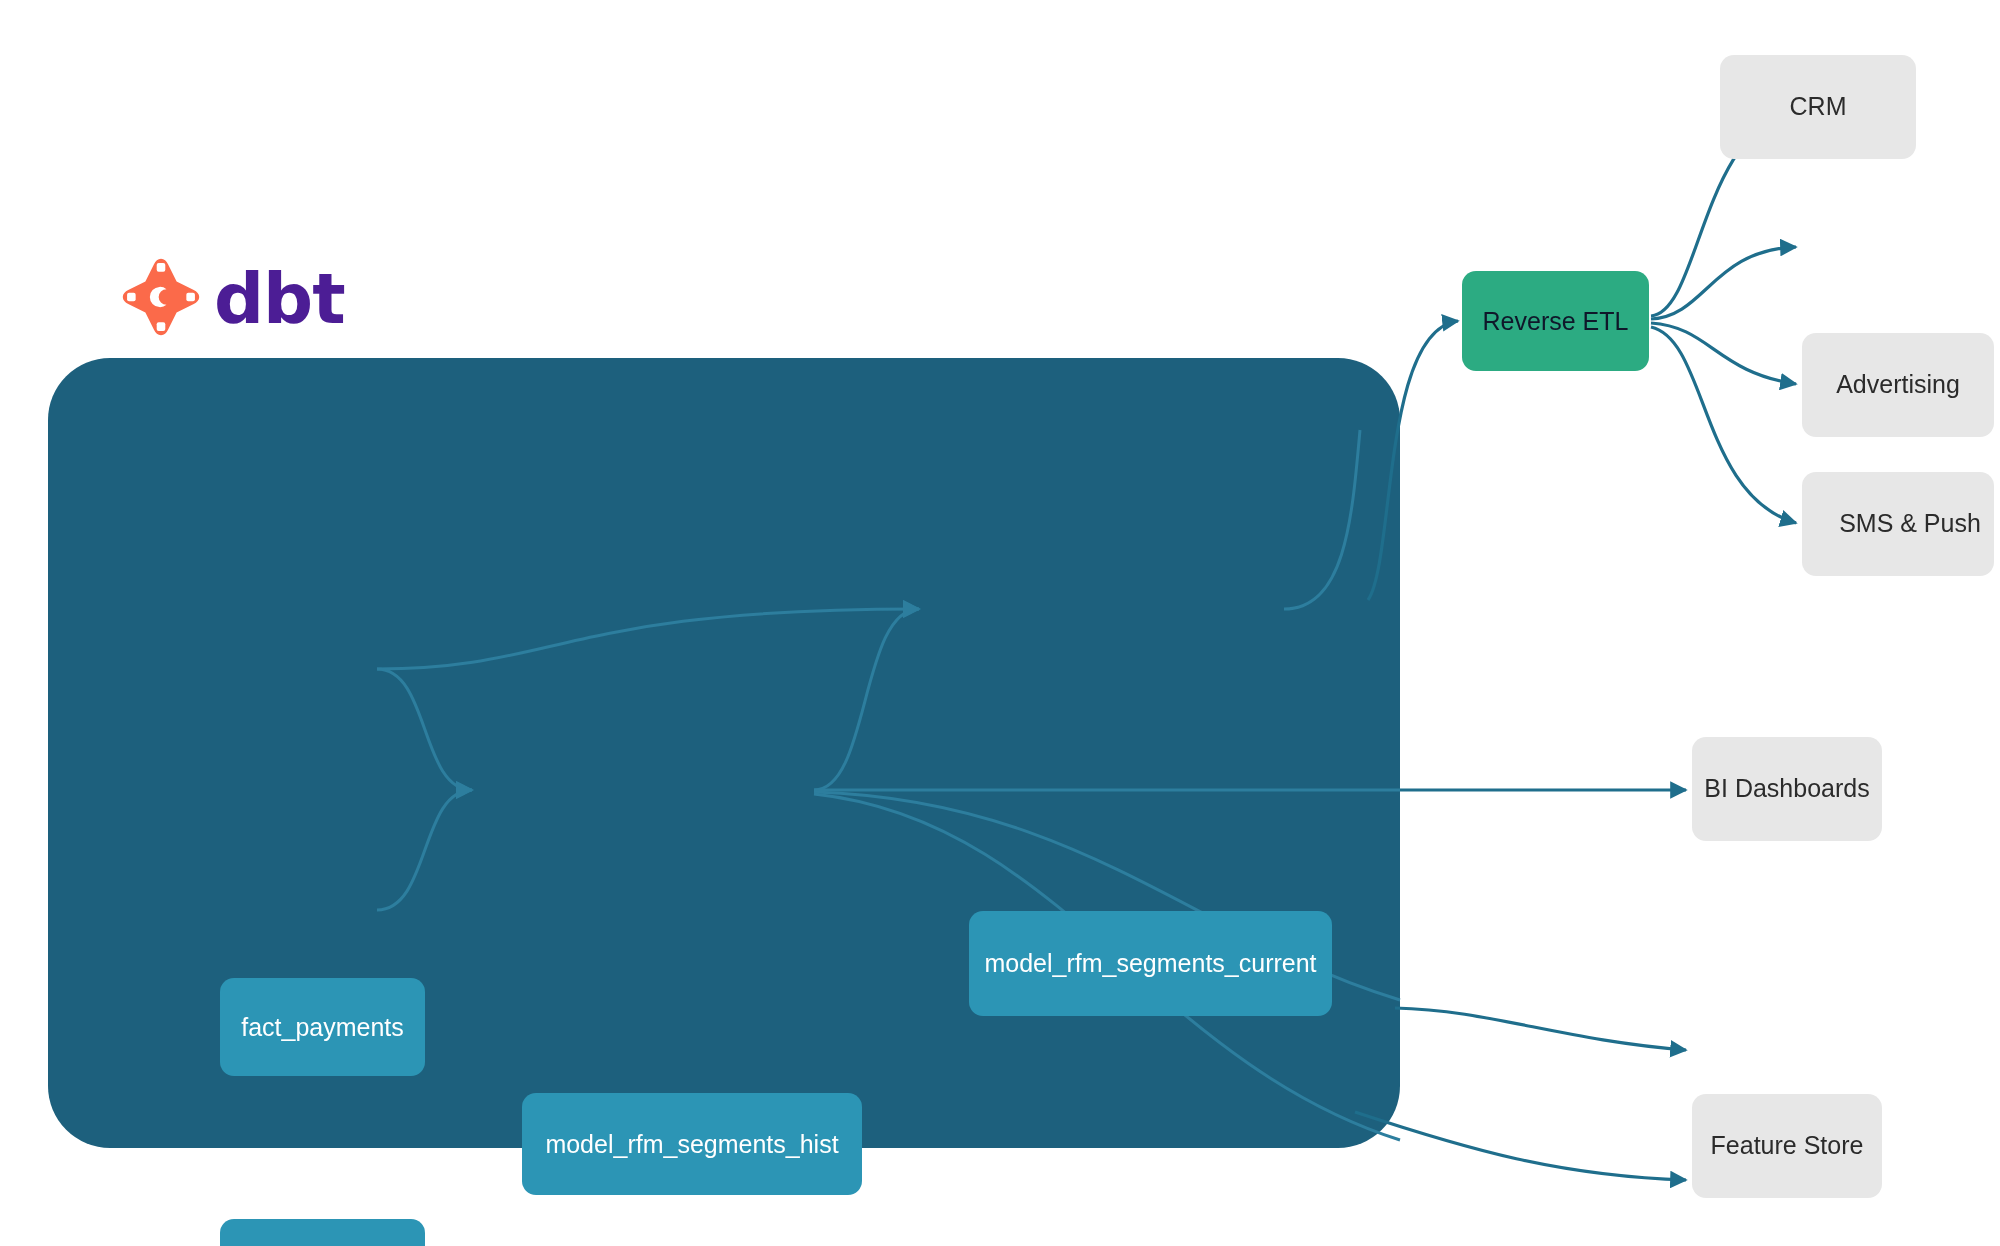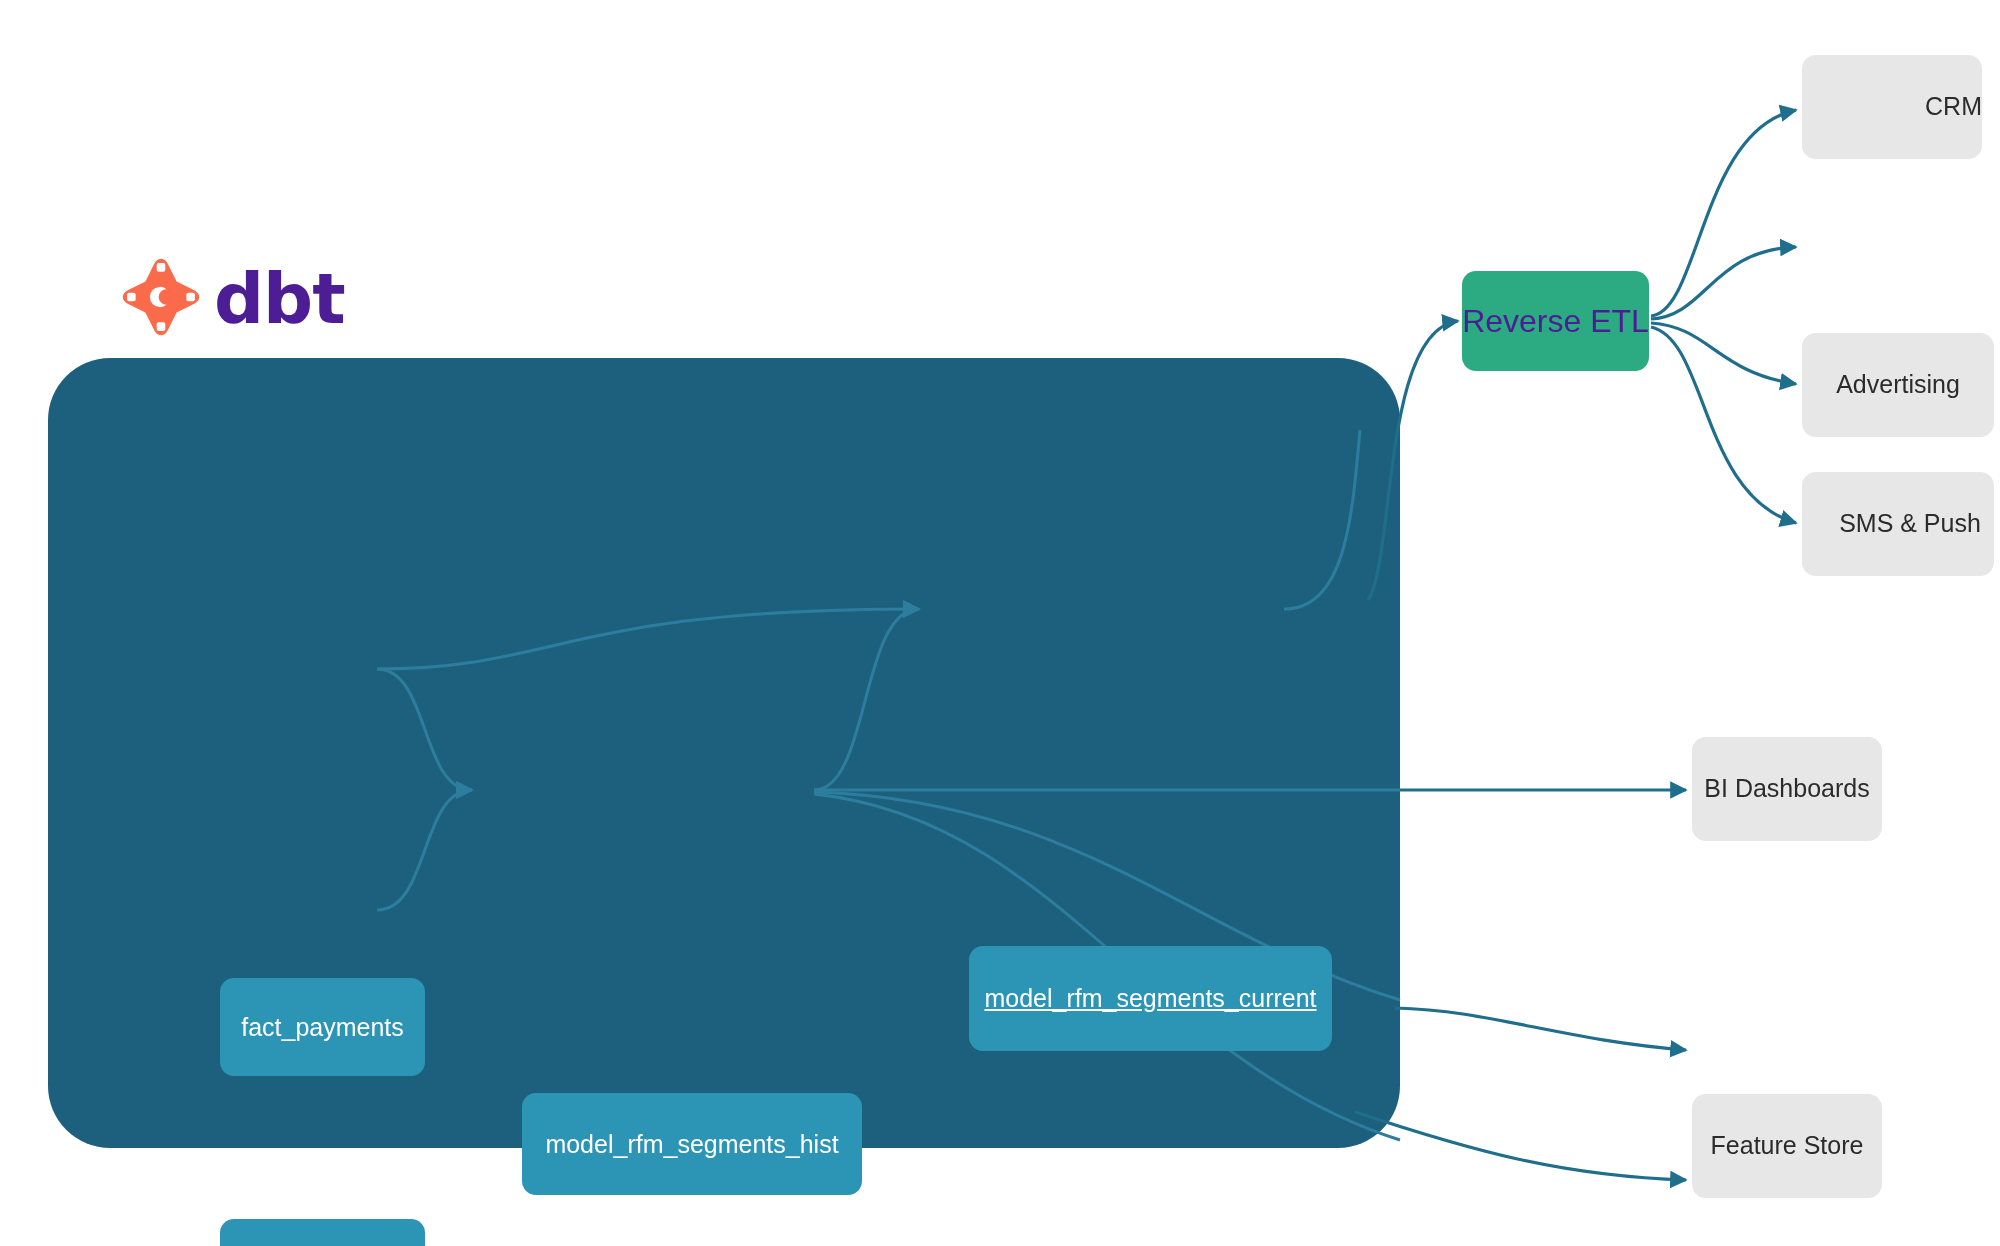--- a/index.html
+++ b/index.html
@@ -63,38 +63,38 @@
   }
   .node-model {
     background: #2c95b5;
     color: #ffffff;
     font-size: 25px;
     border-radius: 14px;
     padding: 0 18px;
   }
   .node-green {
     background: #2cab82;
-    color: #4c1d95;
-    font-size: 32px;
+    color: #0f172a;
+    font-size: 25px;
     border-radius: 14px;
   }
   .node-grey {
     background: #e7e7e7;
     color: #2b2b2b;
     font-size: 25px;
     border-radius: 14px;
     line-height: 1.25;
   }
   
   #node-fact-payments        { left: 172px;  top: 620px;  width: 205px; height: 98px; }
   #node-dim-calendar         { left: 172px;  top: 861px;  width: 205px; height: 98px; }
   #node-rfm-hist            { left: 474px;  top: 735px;  width: 340px; height: 102px; }
-  #node-rfm-current         { left: 921px;  top: 588px;  width: 363px; height: 105px; text-decoration: underline; }
+  #node-rfm-current         { left: 921px;  top: 553px;  width: 363px; height: 105px; }
   #node-reverse-etl         { left: 1462px; top: 271px;  width: 187px; height: 100px; }
-  #node-crm                 { left: 1802px; top: 55px;   width: 180px; height: 104px; justify-content: flex-end; }
+  #node-crm                 { left: 1720px; top: 55px;   width: 196px; height: 104px; }
   #node-email               { left: 1802px; top: 194px;  width: 192px; height: 104px; }
   #node-advertising         { left: 1802px; top: 333px;  width: 192px; height: 104px; }
   #node-sms-push            { left: 1802px; top: 472px;  width: 192px; height: 104px; padding-left: 24px; }
   #node-bi-dashboards       { left: 1692px; top: 737px;  width: 190px; height: 104px; }
   #node-ds-notebooks        { left: 1692px; top: 995px;  width: 190px; height: 104px; }
   #node-feature-store       { left: 1692px; top: 1094px; width: 190px; height: 104px; }
 
   #edges-outer, #edges-inner {
     position: absolute;
     left: 0; top: 0;

